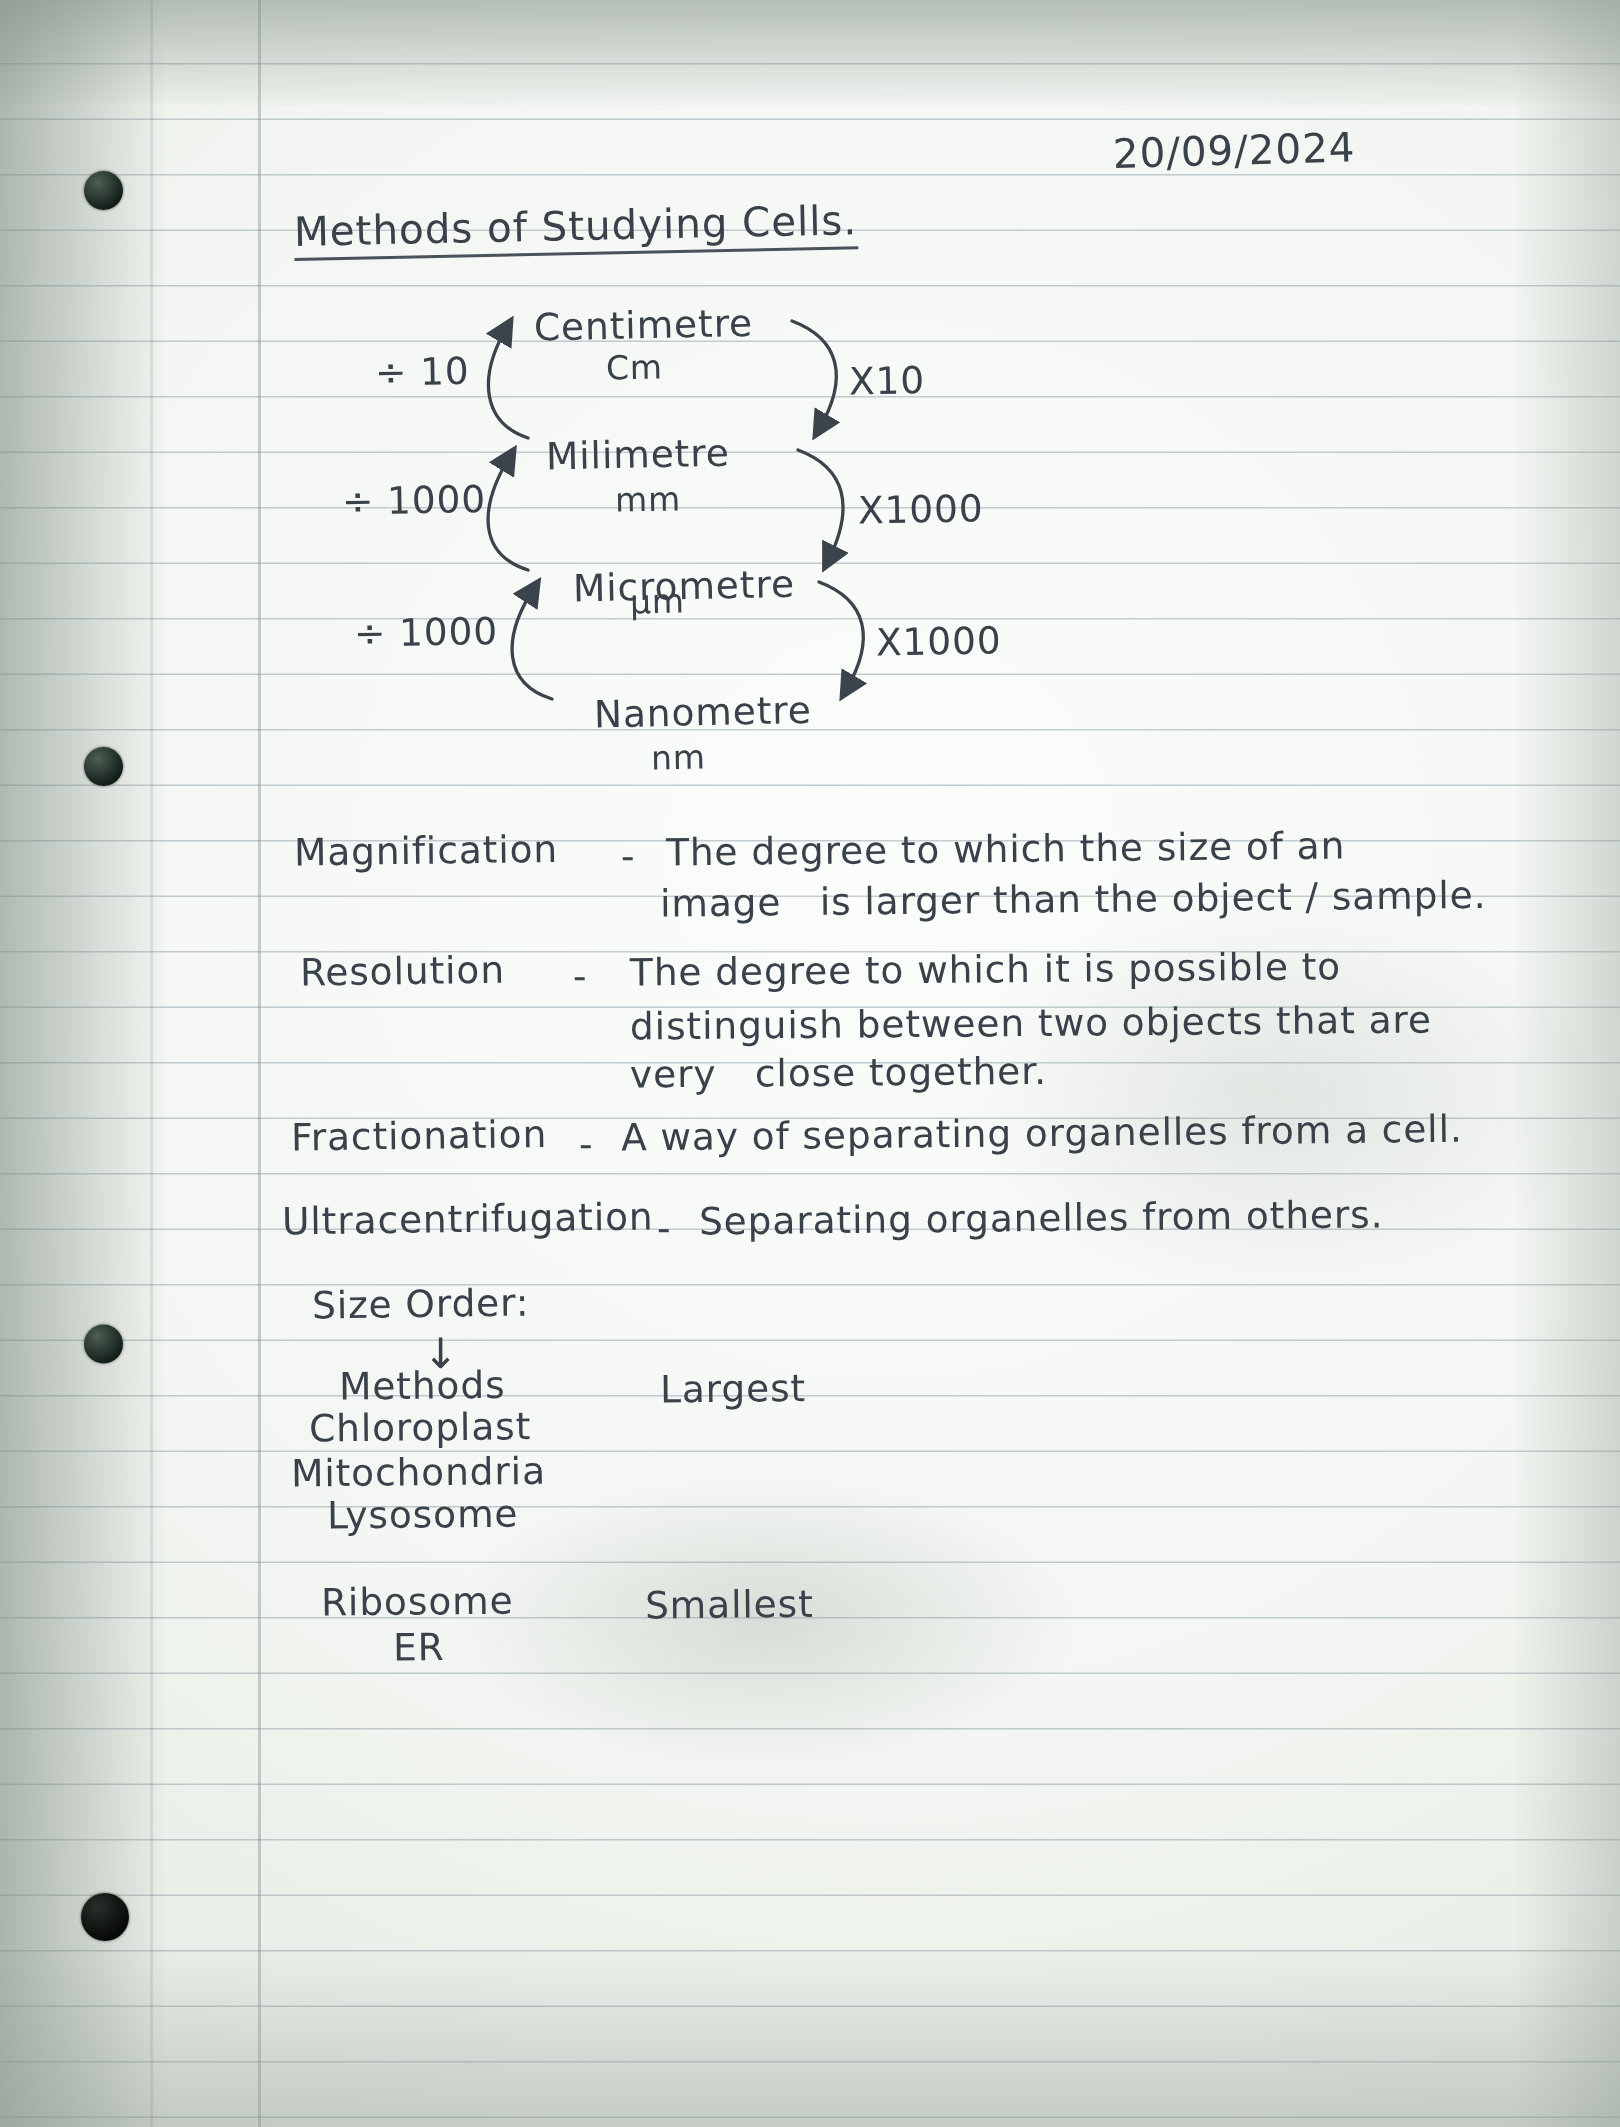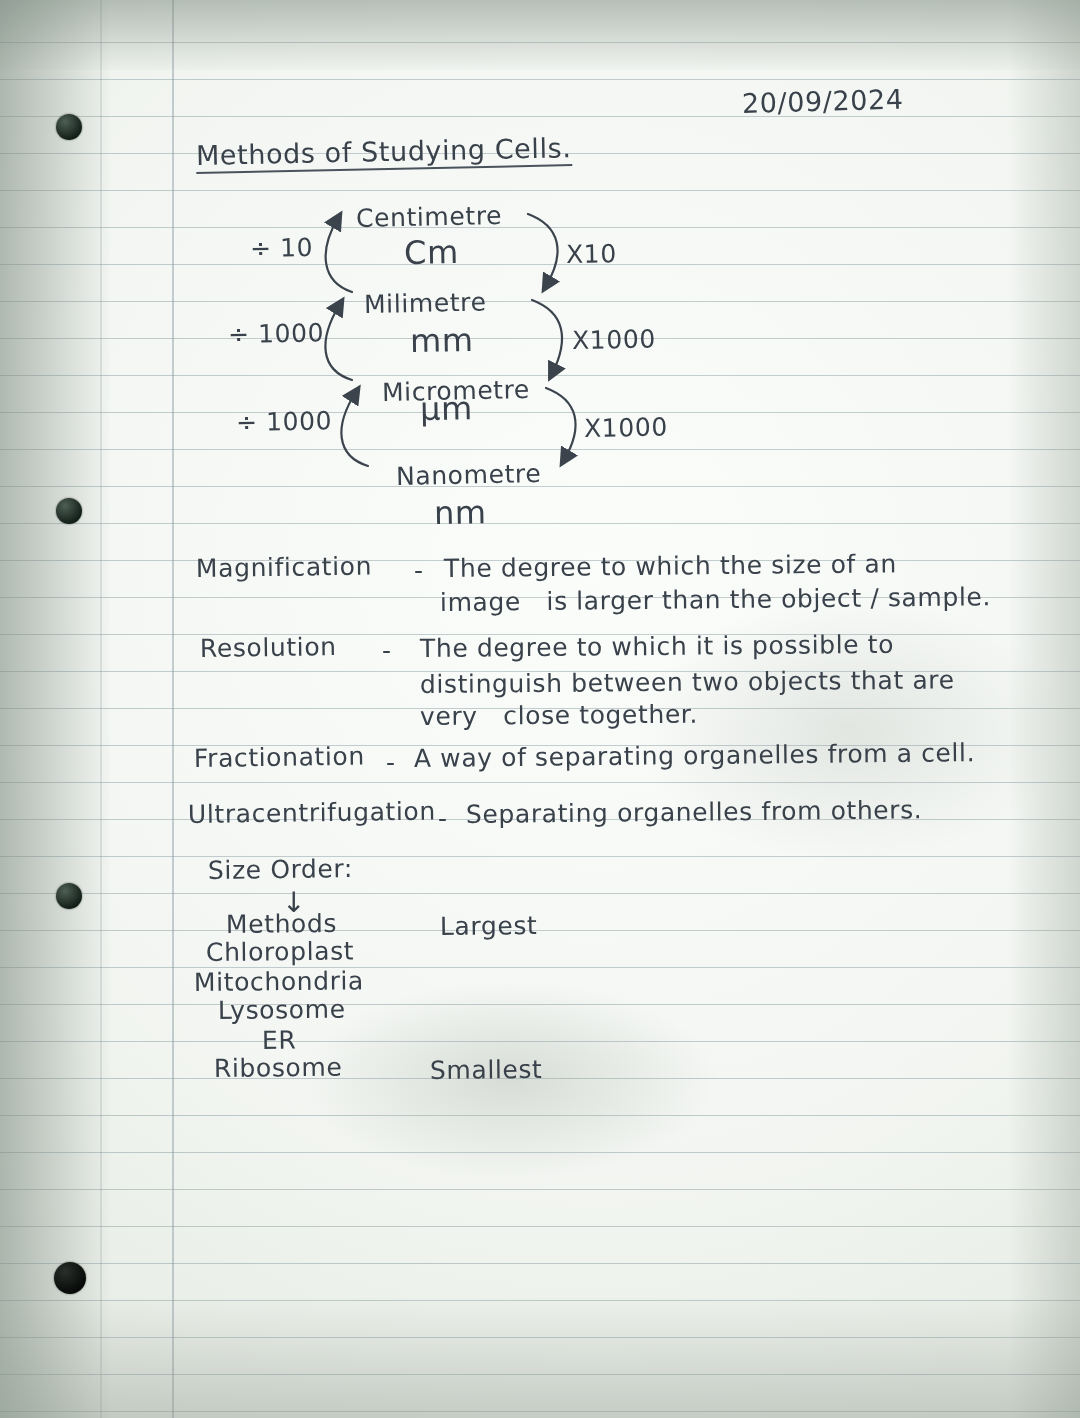--- a/index.html
+++ b/index.html
@@ -86,21 +86,21 @@
     left: 742px; top: 88px;
     transform: rotate(-1.6deg);
   }
   .title {
     font-size: 27px;
     left: 196px; top: 140px;
     transform: rotate(-1.2deg);
   }
   
   .unitname { font-size: 25px; }
-  .unitabbr { font-size: 32px; }
+  .unitabbr { font-size: 22px; }
   .factor { font-size: 25px; }
   
   .defline { font-size: 25px; }
   
   .sizeitem { font-size: 25px; }
 
   svg.arrows {
     position: absolute; left: 0; top: 0;
     width: 1080px; height: 1418px;
     overflow: visible;
@@ -239,19 +239,19 @@
   <div>
     <div class="hw sizeitem" style="left:208px; top:856px; transform:rotate(-0.8deg)">Size Order:</div>
     <div class="hw sizeitem" style="left:282px; top:886px; font-size:28px">↓</div>
 
     <div class="hw sizeitem" style="left:226px; top:910px; transform:rotate(-0.6deg)">Methods</div>
     <div class="hw sizeitem" style="left:440px; top:912px; transform:rotate(-0.6deg)">Largest</div>
 
     <div class="hw sizeitem" style="left:206px; top:938px; transform:rotate(-0.6deg)">Chloroplast</div>
     <div class="hw sizeitem" style="left:194px; top:968px; transform:rotate(-0.6deg)">Mitochondria</div>
     <div class="hw sizeitem" style="left:218px; top:996px; transform:rotate(-0.6deg)">Lysosome</div>
-    <div class="hw sizeitem" style="left:262px; top:1026px; transform:rotate(-0.6deg)">ER</div>
+    <div class="hw sizeitem" style="left:262px; top:1084px; transform:rotate(-0.6deg)">ER</div>
 
     <div class="hw sizeitem" style="left:214px; top:1054px; transform:rotate(-0.6deg)">Ribosome</div>
     <div class="hw sizeitem" style="left:430px; top:1056px; transform:rotate(-0.6deg)">Smallest</div>
   </div>
 
 </div>
 
 </body></html>

